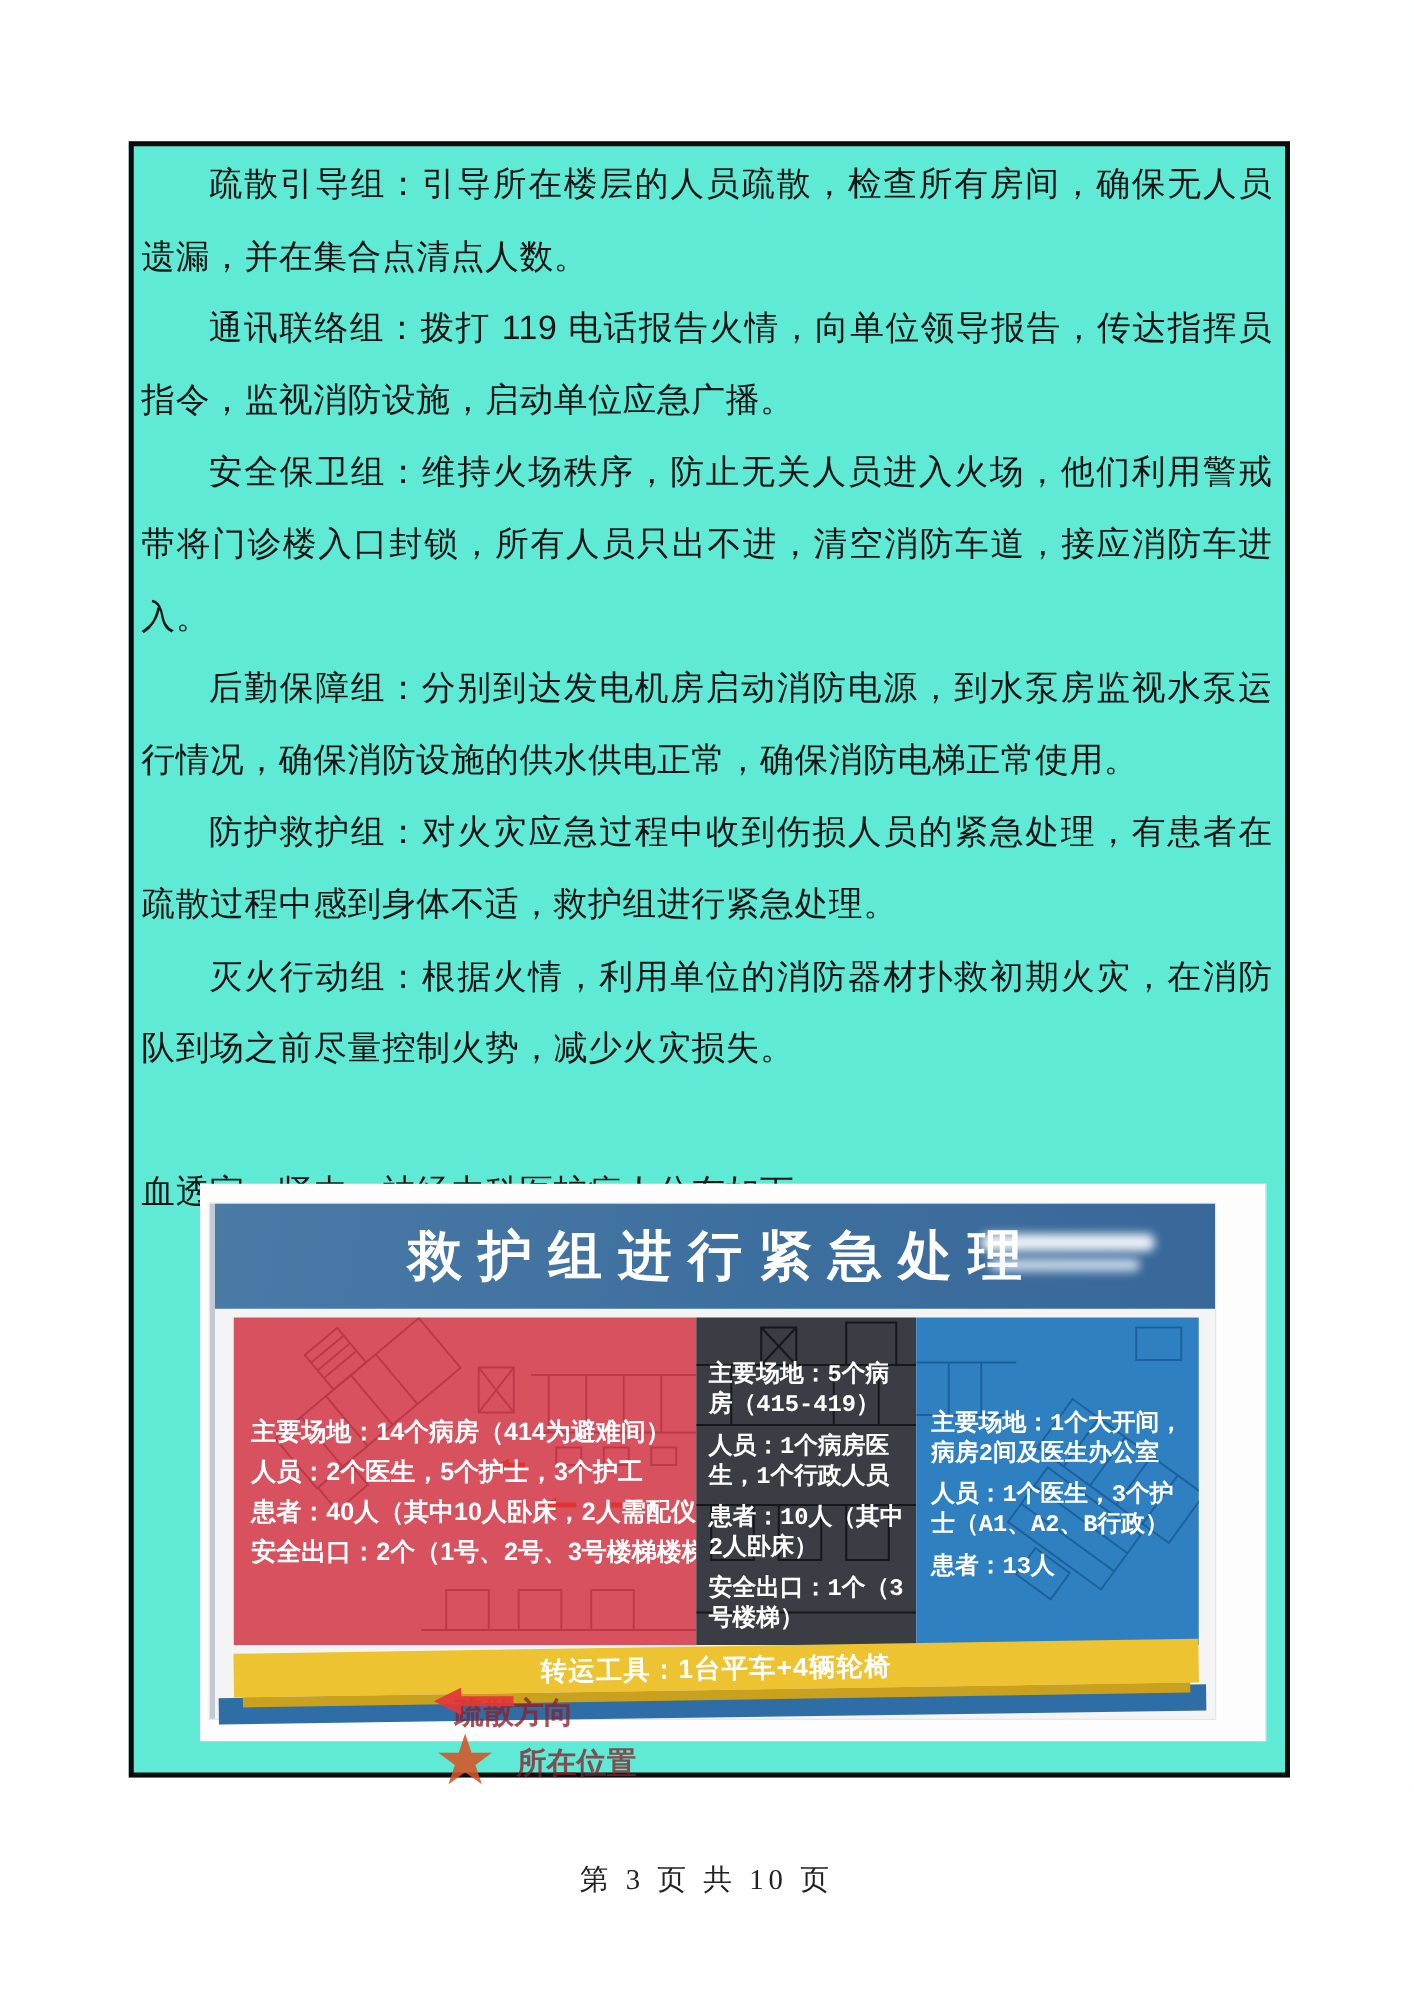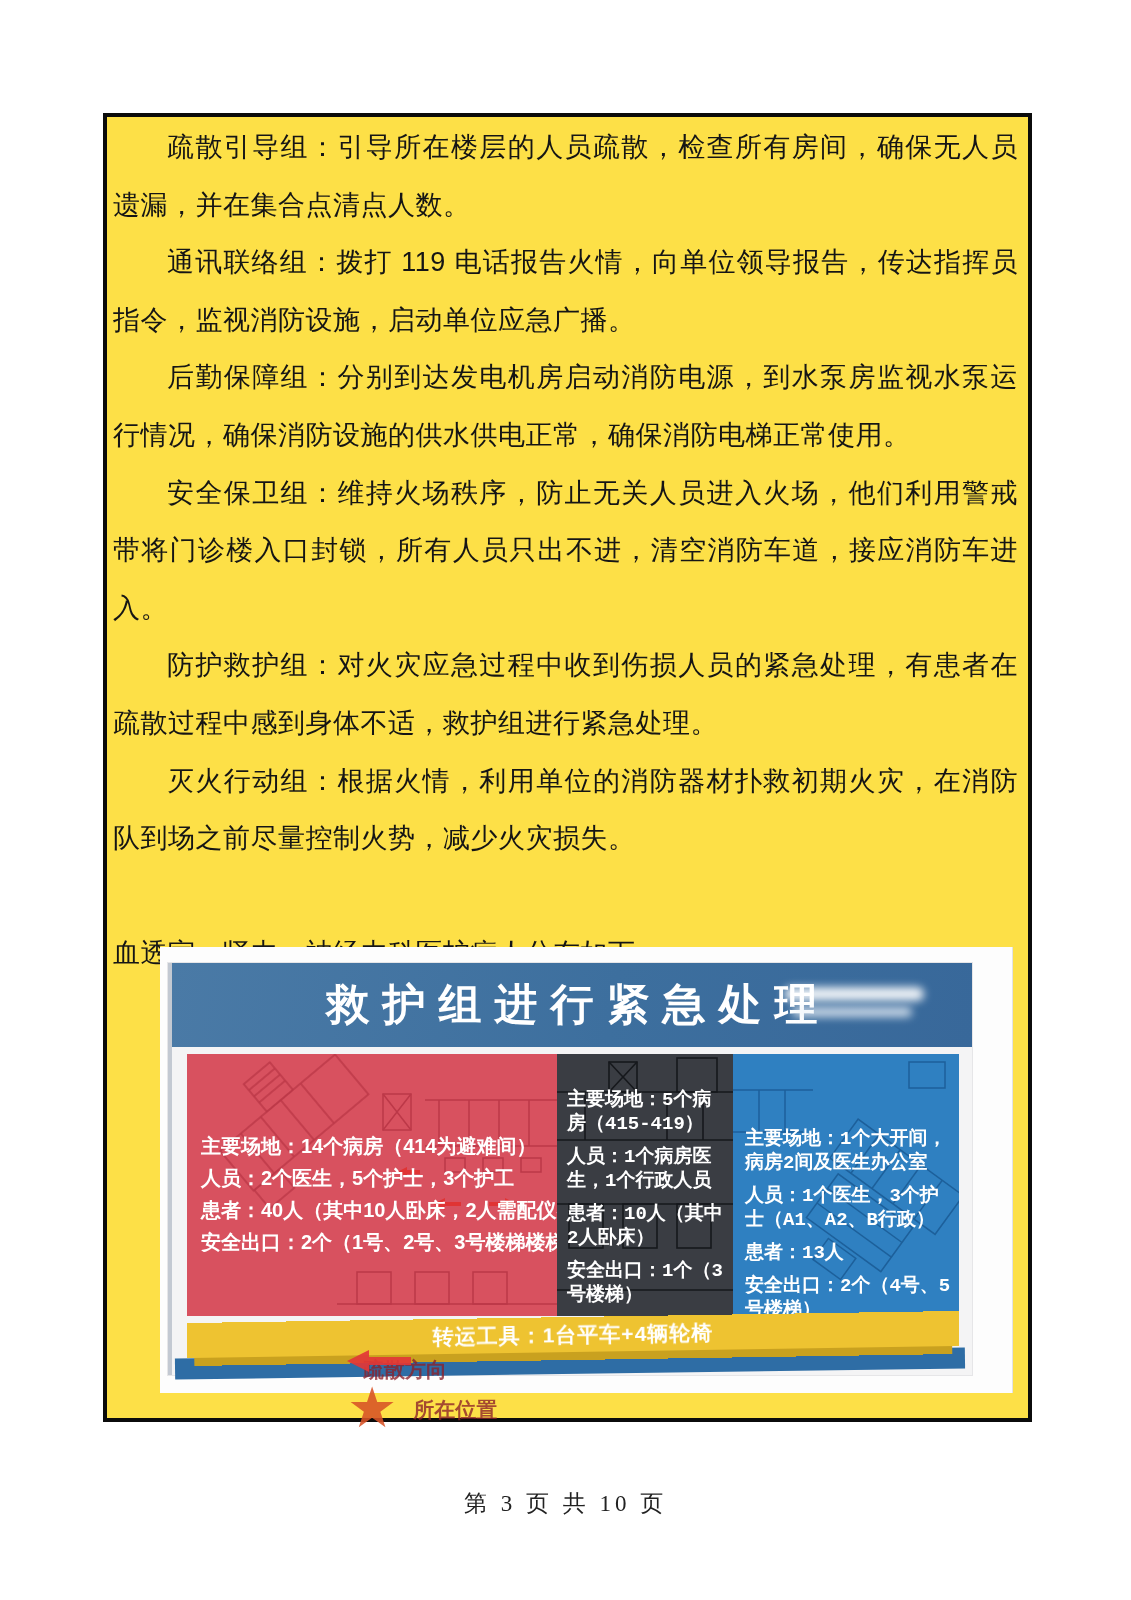--- a/index.html
+++ b/index.html
@@ -1,20 +1,20 @@
 <!DOCTYPE html>
 <html><head>
 <meta charset="utf-8">
 <style>
   html,body{margin:0;padding:0;background:#ffffff;}
   .stage{position:relative;width:1131px;height:1600px;background:#ffffff;overflow:hidden;
          font-family:"Liberation Sans","DejaVu Sans",sans-serif;}
   
   .border-box{position:absolute;left:103px;top:113px;width:921px;height:1301px;
-              border:4px solid #0b0b0b;background:#fde047;}
+              border:4px solid #0b0b0b;background:#5eead4;}
   .text-flow{position:absolute;left:6px;top:2px;width:905px;}
   .text-flow p{margin:0;font-size:27px;line-height:57.6px;color:#151515;
                text-align:justify;text-indent:2em;letter-spacing:0.5px;}
   .text-flow p.lead{text-indent:0;margin-top:57px;}
   
   .photo{position:absolute;left:53px;top:830px;width:852px;height:446px;background:#fdfdfd;
          border-right:1px solid #e2e2e4;}
   .sign{position:absolute;left:8px;top:16px;width:800px;height:412px;background:#f4f4f5;
         border-left:4px solid #c3c9d2;box-shadow:0 0 0 1px #e6e6e8;}
   .title-bar{position:absolute;left:0;top:0;width:800px;height:84px;
@@ -32,21 +32,21 @@
   .panel.red{width:370px;background:#d8515f;}
   .panel.dark{width:176px;background:#3a3d43;}
   .panel.blue{width:226px;background:#2f80c1;}
   .ptext{position:absolute;color:#ffffff;font-weight:bold;}
   .red .ptext{left:14px;top:76px;font-size:20px;line-height:32px;white-space:nowrap;}
   .dark .ptext{left:10px;top:34px;width:160px;font-size:19px;line-height:24px;}
   .blue .ptext{left:12px;top:42px;width:206px;font-size:19px;line-height:24px;margin-top:31px;}
   .dark .ptext div,.blue .ptext div{margin-bottom:9px;font-family:Liberation Mono, monospace;}
   .legend{position:absolute;left:160px;top:296px;z-index:6;}
   .legend-row{display:flex;align-items:center;height:40px;}
-  .legend-label{color:rgba(140,32,42,.78);font-size:21px;font-weight:bold;margin-left:16px;}
+  .legend-label{color:rgba(140,32,42,.78);font-size:24px;font-weight:bold;margin-left:16px;}
   .star-glyph{font-size:56px;line-height:40px;color:#d85327;opacity:.88;
               transform:translateY(-2px);}
   .ybar-wrap{position:absolute;left:15px;top:354px;width:772px;transform:rotate(-0.9deg);z-index:3;}
   .ybar{height:35px;background:#eec331;display:flex;align-items:center;justify-content:center;}
   .ybar span{color:#ffffff;font-weight:bold;font-size:21px;letter-spacing:1px;}
   .ybar-edge{height:8px;background:#c9a11f;width:758px;margin-left:7px;}
   .blue-strip{position:absolute;left:3px;top:390px;width:790px;height:21px;background:#2e6da5;
               transform:rotate(-0.8deg);z-index:1;}
   .page-footer{position:absolute;left:0;top:1488px;width:1131px;text-align:center;
                font-family:Liberation Serif, serif;font-size:23px;
@@ -54,22 +54,22 @@
 </style>
 </head>
 <body>
 
 <div class="stage">
   <div class="border-box">
 
     <div class="text-flow">
       <p>疏散引导组：引导所在楼层的人员疏散，检查所有房间，确保无人员遗漏，并在集合点清点人数。</p>
       <p>通讯联络组：拨打 119 电话报告火情，向单位领导报告，传达指挥员指令，监视消防设施，启动单位应急广播。</p>
+      <p>安全保卫组：维持火场秩序，防止无关人员进入火场，他们利用警戒带将门诊楼入口封锁，所有人员只出不进，清空消防车道，接应消防车进入。</p>
       <p>后勤保障组：分别到达发电机房启动消防电源，到水泵房监视水泵运行情况，确保消防设施的供水供电正常，确保消防电梯正常使用。</p>
-      <p>安全保卫组：维持火场秩序，防止无关人员进入火场，他们利用警戒带将门诊楼入口封锁，所有人员只出不进，清空消防车道，接应消防车进入。</p>
       <p>防护救护组：对火灾应急过程中收到伤损人员的紧急处理，有患者在疏散过程中感到身体不适，救护组进行紧急处理。</p>
       <p>灭火行动组：根据火情，利用单位的消防器材扑救初期火灾，在消防队到场之前尽量控制火势，减少火灾损失。</p>
       <p class="lead">血透室、肾内、神经内科医护病人分布如下：</p>
     </div>
 
     <div class="photo">
       <div class="sign">
 
         <div class="title-bar">
           <span>救护组进行紧急处理</span>
@@ -184,21 +184,20 @@
                   <line x1="96" y1="188" x2="188" y2="188"></line>
                   <rect x="126" y="210" width="34" height="26"></rect>
                 </g>
                 <rect x="176" y="8" width="36" height="26"></rect>
               </g>
             </svg>
             <div class="ptext">
               <div>主要场地：1个大开间，病房2间及医生办公室</div>
               <div>人员：1个医生，3个护士（A1、A2、B行政）</div>
               <div>患者：13人</div>
-              <div>安全出口：2个（4号、5号楼梯）</div>
             </div>
           </div>
 
         </div>
 
         <div class="ybar-wrap">
           <div class="ybar">
             <span>转运工具：1台平车+4辆轮椅</span>
           </div>
           <div class="ybar-edge"></div>

